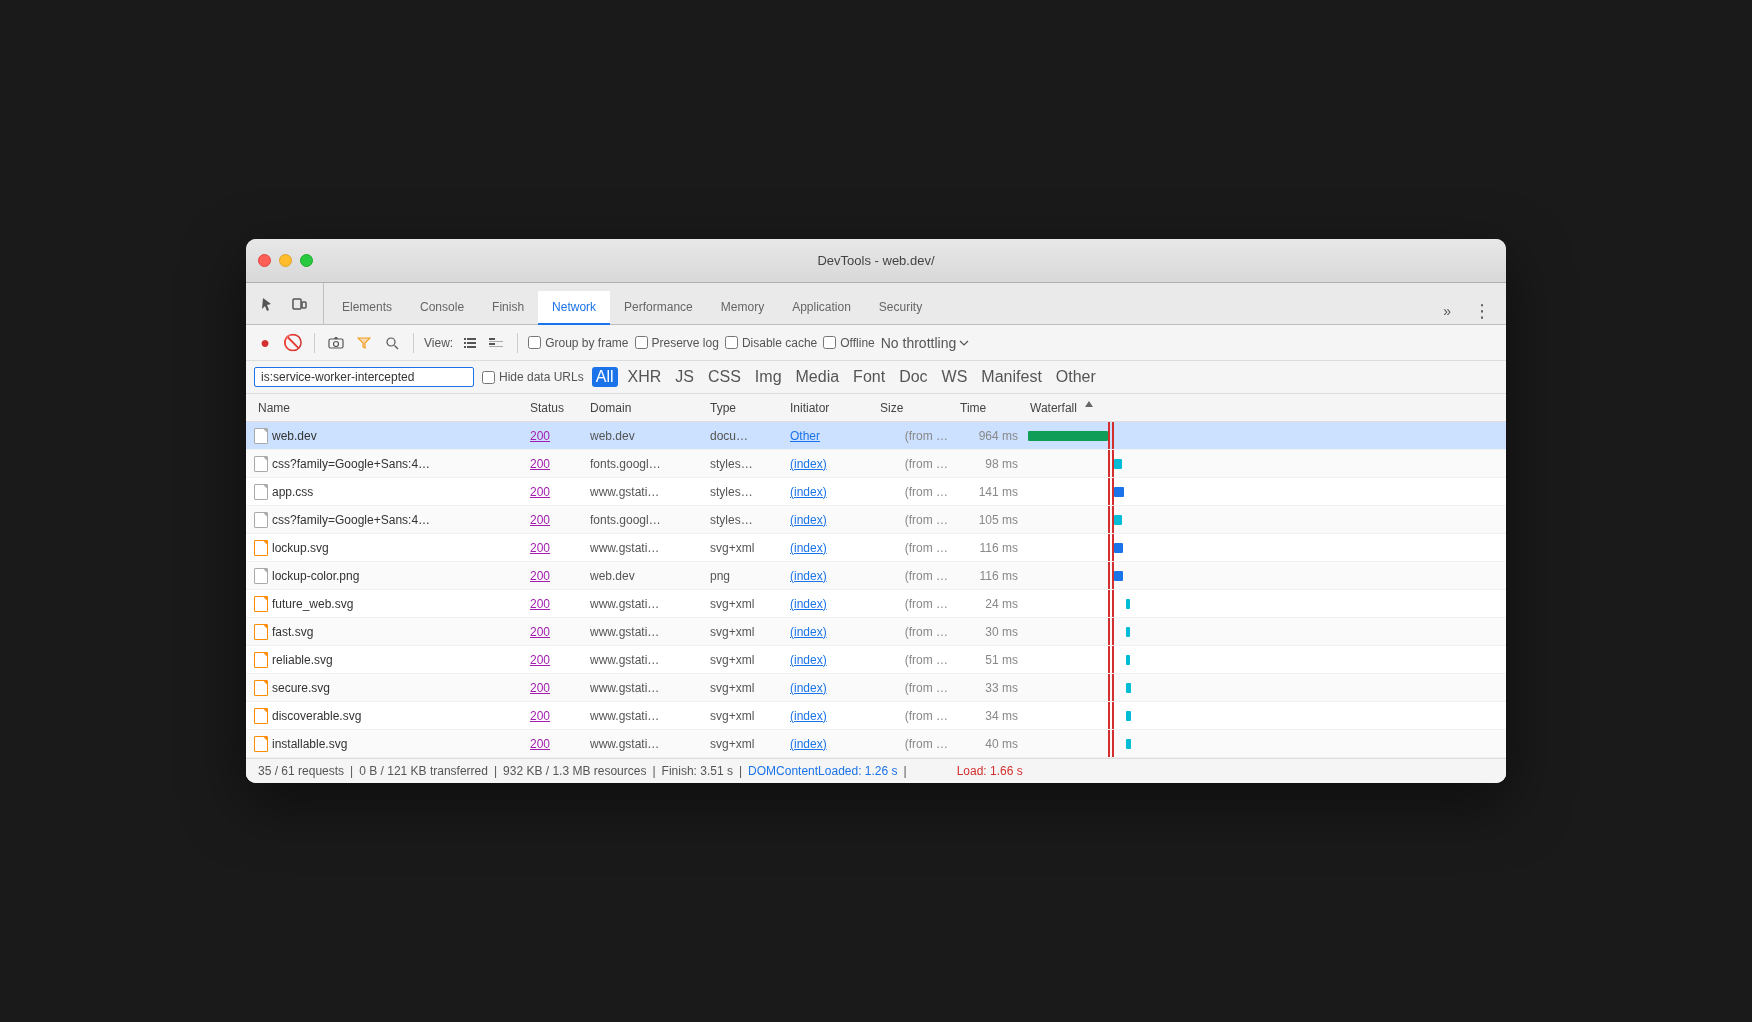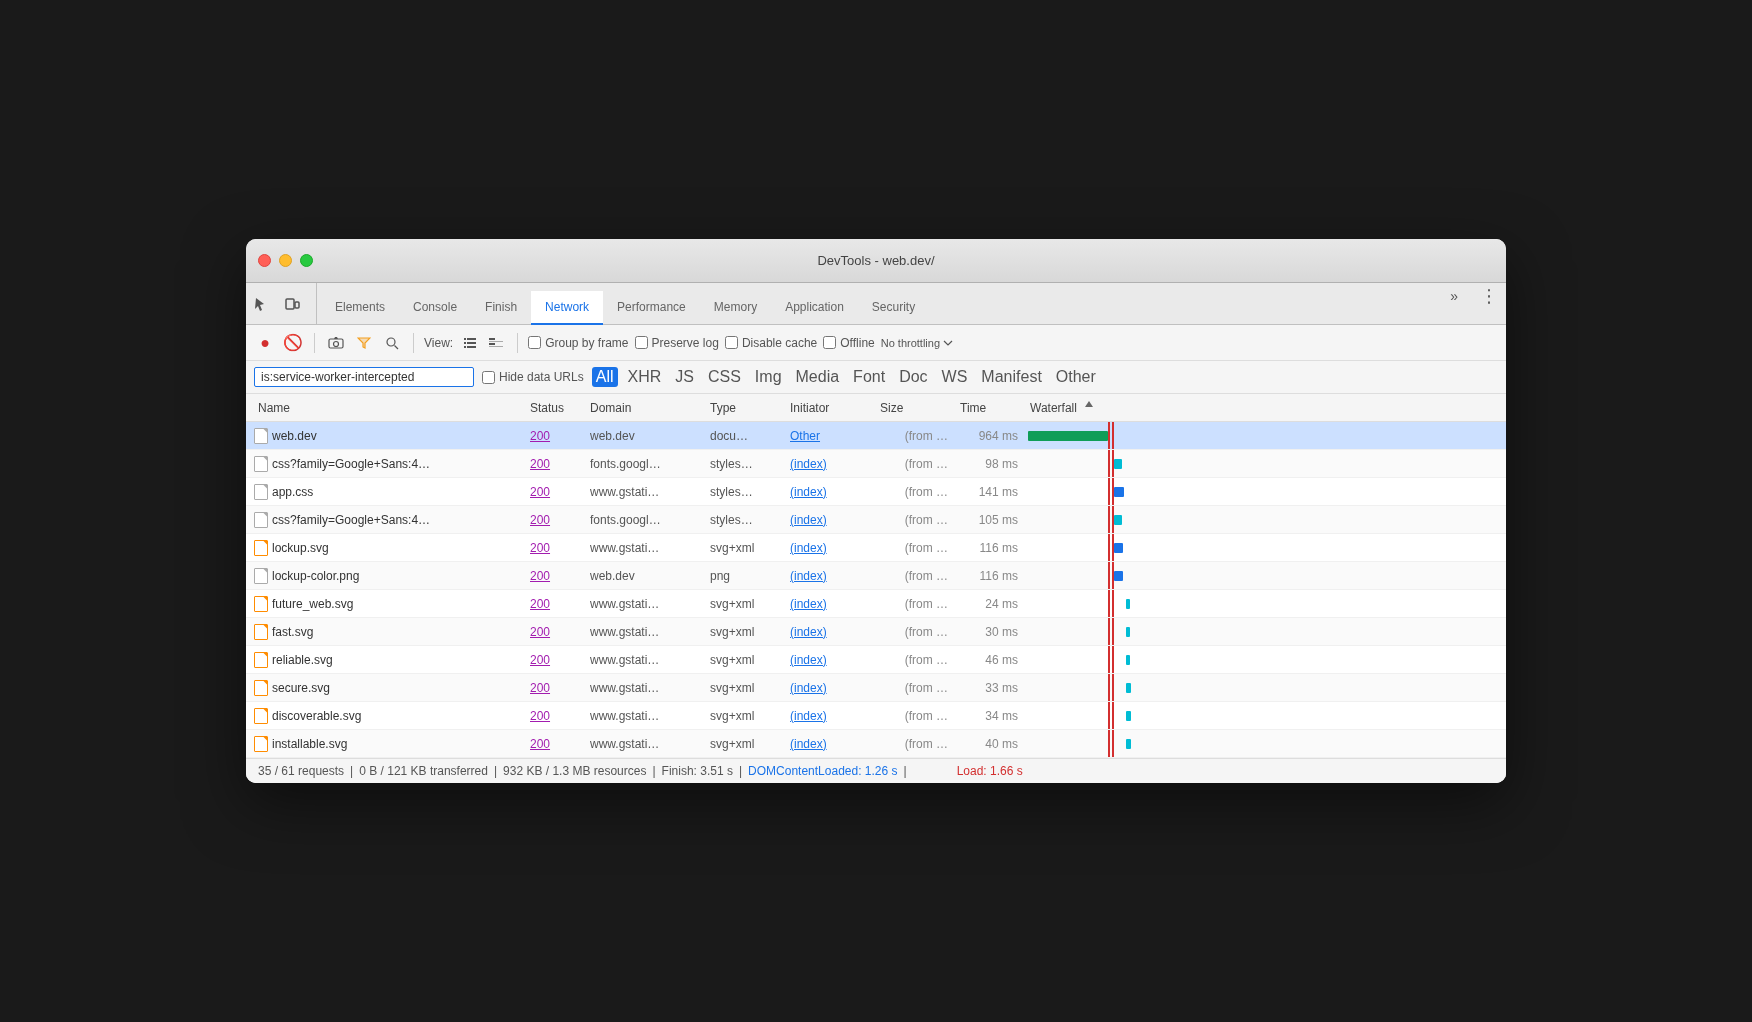--- a/index.html
+++ b/index.html
@@ -51,22 +51,22 @@
       font-weight: 500;
     }
     .devtools-body {
       background: #f5f5f5;
     }
     
     .tab-bar {
       background: #eaeaea;
       border-bottom: 1px solid #c0c0c0;
       display: flex;
-      align-items: flex-start;
-      padding: 0 2px;
+      align-items: flex-end;
+      padding: 0 9px;
       height: 42px;
       gap: 0;
     }
     .tab-bar-left {
       display: flex;
       align-items: center;
       gap: 8px;
       padding-right: 12px;
       border-right: 1px solid #c0c0c0;
       height: 100%;
@@ -177,21 +177,21 @@
       gap: 4px;
       font-size: 12px;
       color: #555;
     }
     .checkbox-group input[type="checkbox"] {
       width: 13px;
       height: 13px;
       cursor: pointer;
     }
     .throttle-select {
-      font-size: 11px;
+      font-size: 14px;
       background: transparent;
       border: none;
       color: #555;
       cursor: pointer;
       display: flex;
       align-items: center;
       gap: 3px;
     }
     
     .filter-bar {
@@ -653,21 +653,21 @@
         <div class="table-row">
       <div class="cell name col-name">
         <div class="file-icon svg"></div>
         <span>reliable.svg</span>
       </div>
       <div class="cell status col-status">200</div>
       <div class="cell domain col-domain">www.gstati…</div>
       <div class="cell type col-type">svg+xml</div>
       <div class="cell initiator col-initiator">(index)</div>
       <div class="cell size col-size">(from …</div>
-      <div class="cell time col-time">46 ms</div>
+      <div class="cell time col-time">51 ms</div>
       <div class="cell waterfall col-waterfall">
         <div class="wf-bar wf-teal" style="left:100px; width:4px;"></div>
         <div class="wf-red-line" style="left:82px;"></div>
         <div class="wf-red-line" style="left:86px;"></div>
       </div>
     </div>
         <div class="table-row alt">
       <div class="cell name col-name">
         <div class="file-icon svg"></div>
         <span>secure.svg</span>

